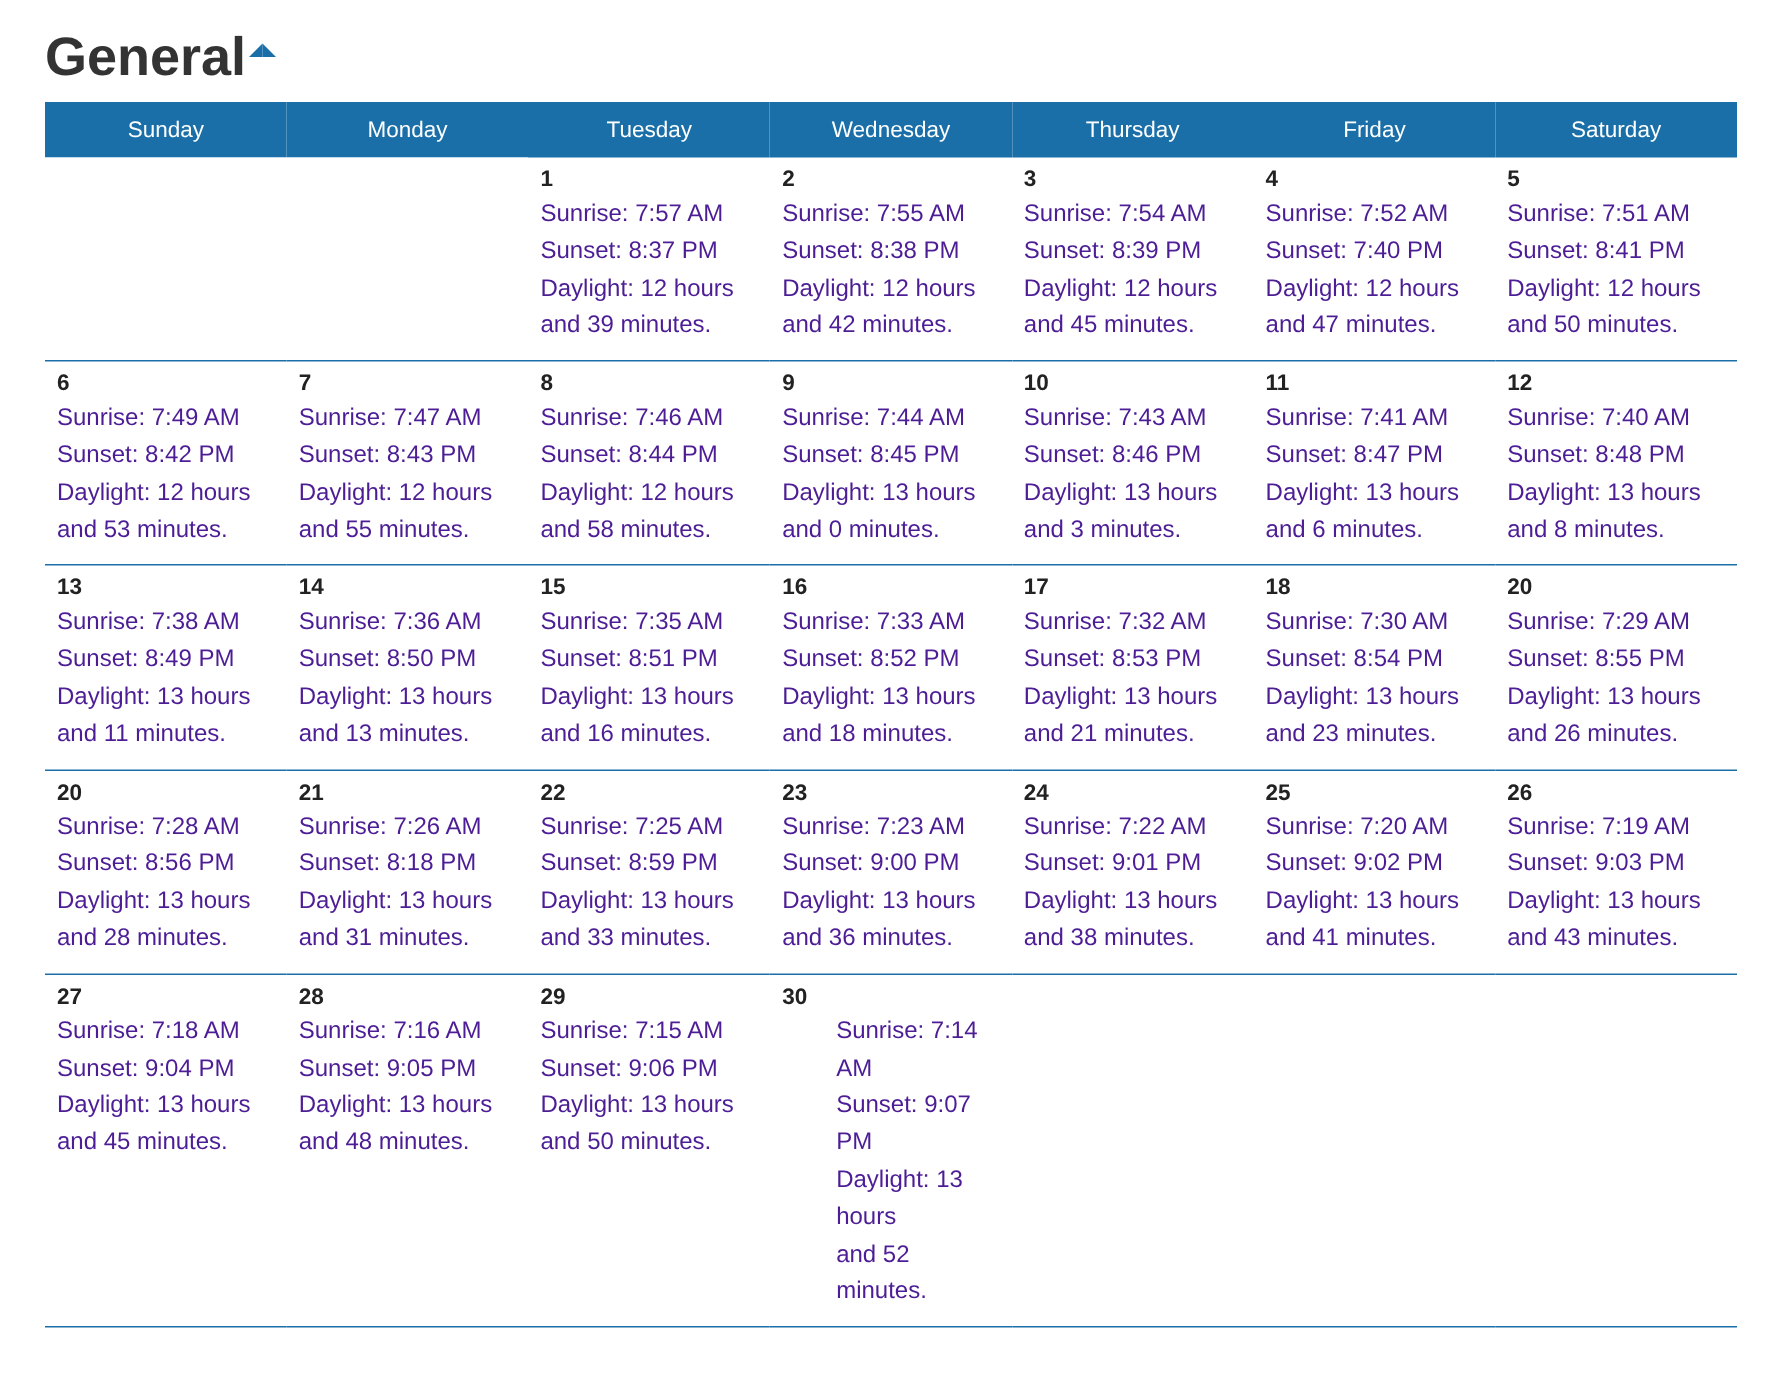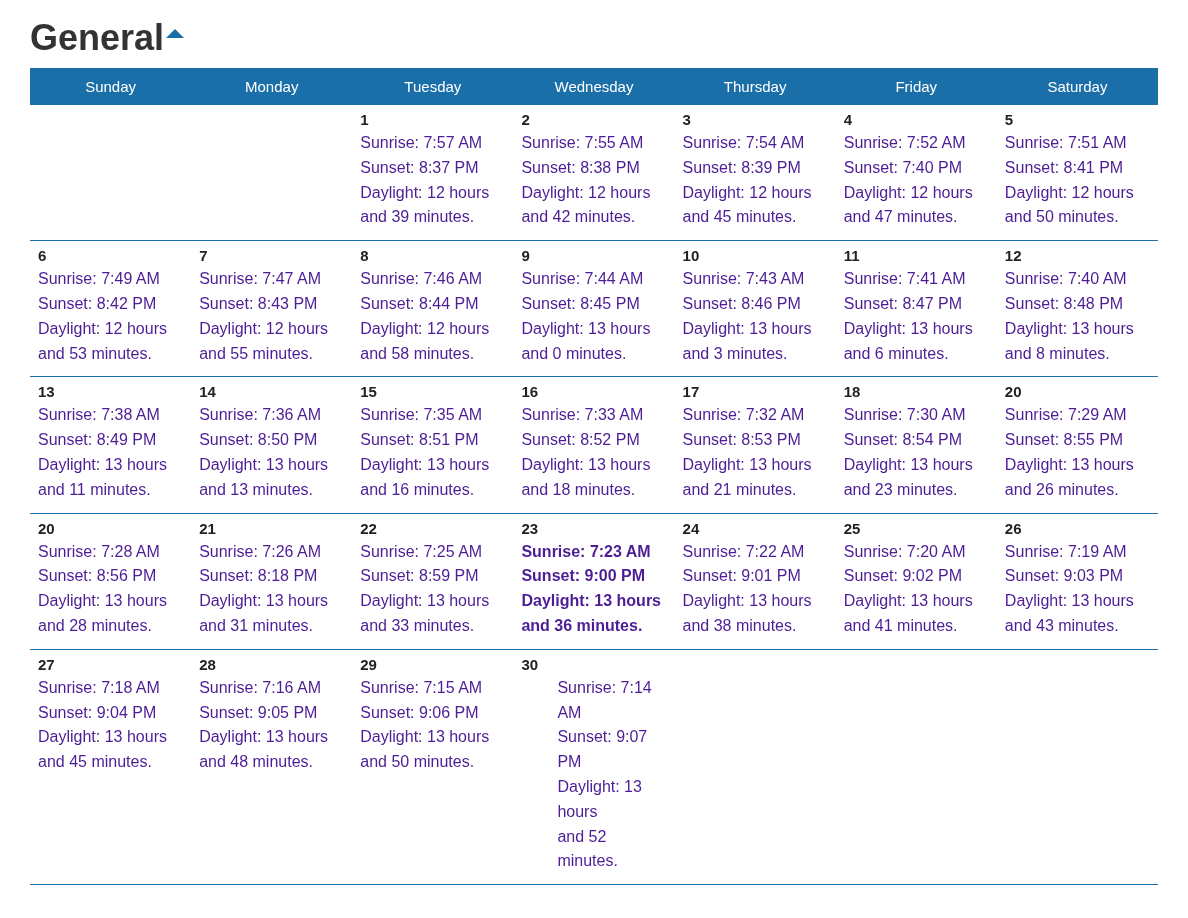--- a/index.html
+++ b/index.html
@@ -280,21 +280,21 @@
         </td>
         <td>
           <span class="day-num">22</span>
           <div class="day-info" style="white-space: pre-line;">Sunrise: 7:25 AM
 Sunset: 8:59 PM
 Daylight: 13 hours
 and 33 minutes.</div>
         </td>
         <td>
           <span class="day-num">23</span>
-          <div class="day-info" style="white-space: pre-line; font-weight: bold;">Sunrise: 7:23 AM
+          <div class="day-info" style="white-space: pre-line;">Sunrise: 7:23 AM
 Sunset: 9:00 PM
 Daylight: 13 hours
 and 36 minutes.</div>
         </td>
         <td>
           <span class="day-num">24</span>
           <div class="day-info" style="white-space: pre-line;">Sunrise: 7:22 AM
 Sunset: 9:01 PM
 Daylight: 13 hours
 and 38 minutes.</div>

